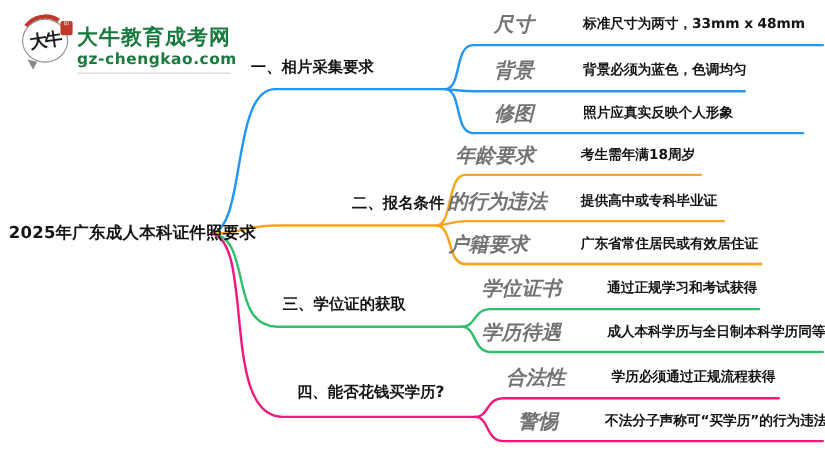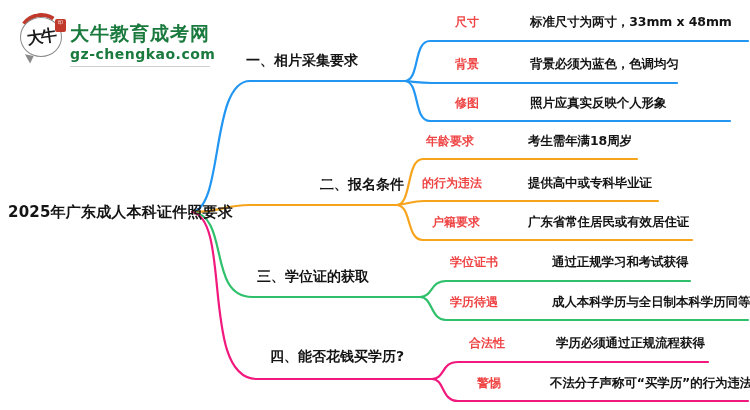--- a/index.html
+++ b/index.html
@@ -72,21 +72,21 @@
   }
 
   
   .root-title {
     font-size: 15px; font-weight: 700; letter-spacing: 0.2px; color: #141414;
   }
   .branch-label {
     font-size: 14px; font-weight: 600; color: #141414;
   }
   .sub-key {
-    font-size: 12px; font-weight: 600; color: #ef4444;
+    font-size: 18px; font-weight: 600; color: #737373; font-style: italic;
   }
   .sub-value {
     font-size: 12.5px; font-weight: 600; color: #141414; letter-spacing: -0.1px;
   }
   svg.connectors { position: absolute; left: 0; top: 0; }
 </style>
 </head>
 <body>
 
 <svg class="connectors" width="750" height="410" viewBox="0 0 750 410" fill="none">
@@ -123,41 +123,41 @@
   <div class="seal-bubble"></div>
   <div class="seal-tail"></div>
   <div class="seal-chars">大牛</div>
   <div class="seal-stamp">印</div>
 </div>
 <div class="site-name">大牛教育成考网</div>
 <div class="site-url">gz-chengkao.com</div>
 
 <div class="abs center-y root-title" style="left:8px; top:212px;">2025年广东成人本科证件照要求</div>
 
-<div class="abs center-xy branch-label" style="left:302px; top:61px;">一、相片采集要求</div>
+<div class="abs center-xy branch-label" style="left:284px; top:61px;">一、相片采集要求</div>
 <div class="abs center-xy branch-label" style="left:317px; top:185px;margin-left:45px;">二、报名条件</div>
 <div class="abs center-xy branch-label" style="left:313px; top:277px;text-align:center;">三、学位证的获取</div>
 <div class="abs center-xy branch-label" style="left:337px; top:357px;">四、能否花钱买学历?</div>
 
 <div class="abs center-xy sub-key" style="left:467px; top:22px;">尺寸</div>
 <div class="abs center-y sub-value" style="left:530px; top:22px;">标准尺寸为两寸，33mm x 48mm</div>
 
 <div class="abs center-xy sub-key" style="left:467px; top:64px;">背景</div>
 <div class="abs center-y sub-value" style="left:530px; top:64px;">背景必须为蓝色，色调均匀</div>
 
 <div class="abs center-xy sub-key" style="left:467px; top:103px;">修图</div>
 <div class="abs center-y sub-value" style="left:530px; top:103px;">照片应真实反映个人形象</div>
 
 <div class="abs center-xy sub-key" style="left:450px; top:141px;">年龄要求</div>
 <div class="abs center-y sub-value" style="left:528px; top:141px;">考生需年满18周岁</div>
 
 <div class="abs center-xy sub-key" style="left:452px; top:183px;">的行为违法</div>
 <div class="abs center-y sub-value" style="left:528px; top:183px;">提供高中或专科毕业证</div>
 
-<div class="abs center-xy sub-key" style="left:456px; top:222px;text-align:right;">户籍要求</div>
+<div class="abs center-xy sub-key" style="left:444px; top:222px;text-align:right;">户籍要求</div>
 <div class="abs center-y sub-value" style="left:528px; top:222px;">广东省常住居民或有效居住证</div>
 
 <div class="abs center-xy sub-key" style="left:474px; top:262px;">学位证书</div>
 <div class="abs center-y sub-value" style="left:552px; top:262px;">通过正规学习和考试获得</div>
 
 <div class="abs center-xy sub-key" style="left:474px; top:302px;">学历待遇</div>
 <div class="abs center-y sub-value" style="left:552px; top:302px;">成人本科学历与全日制本科学历同等</div>
 
 <div class="abs center-xy sub-key" style="left:487px; top:343px;">合法性</div>
 <div class="abs center-y sub-value" style="left:556px; top:343px;">学历必须通过正规流程获得</div>

